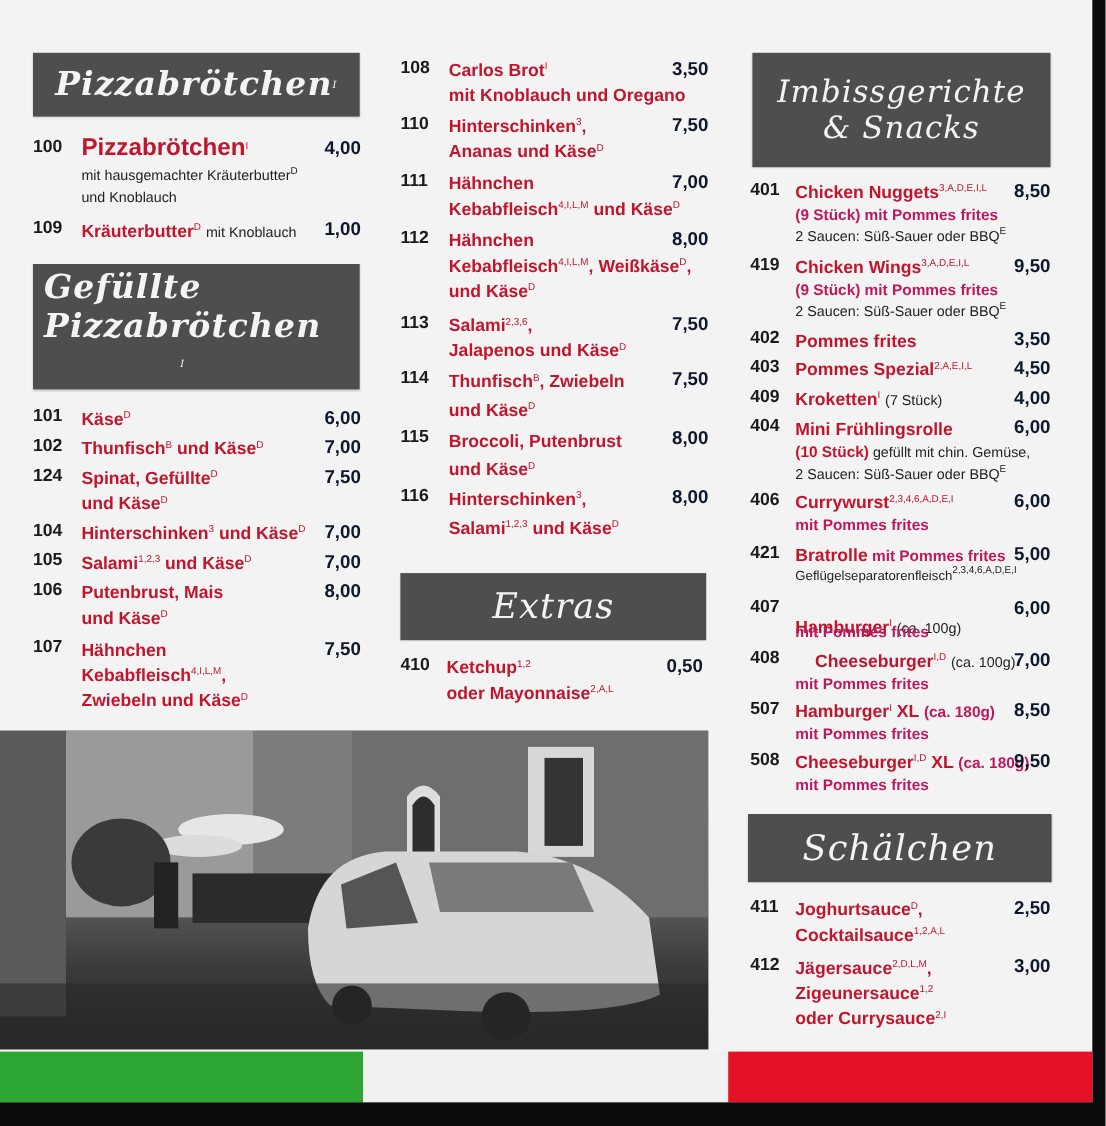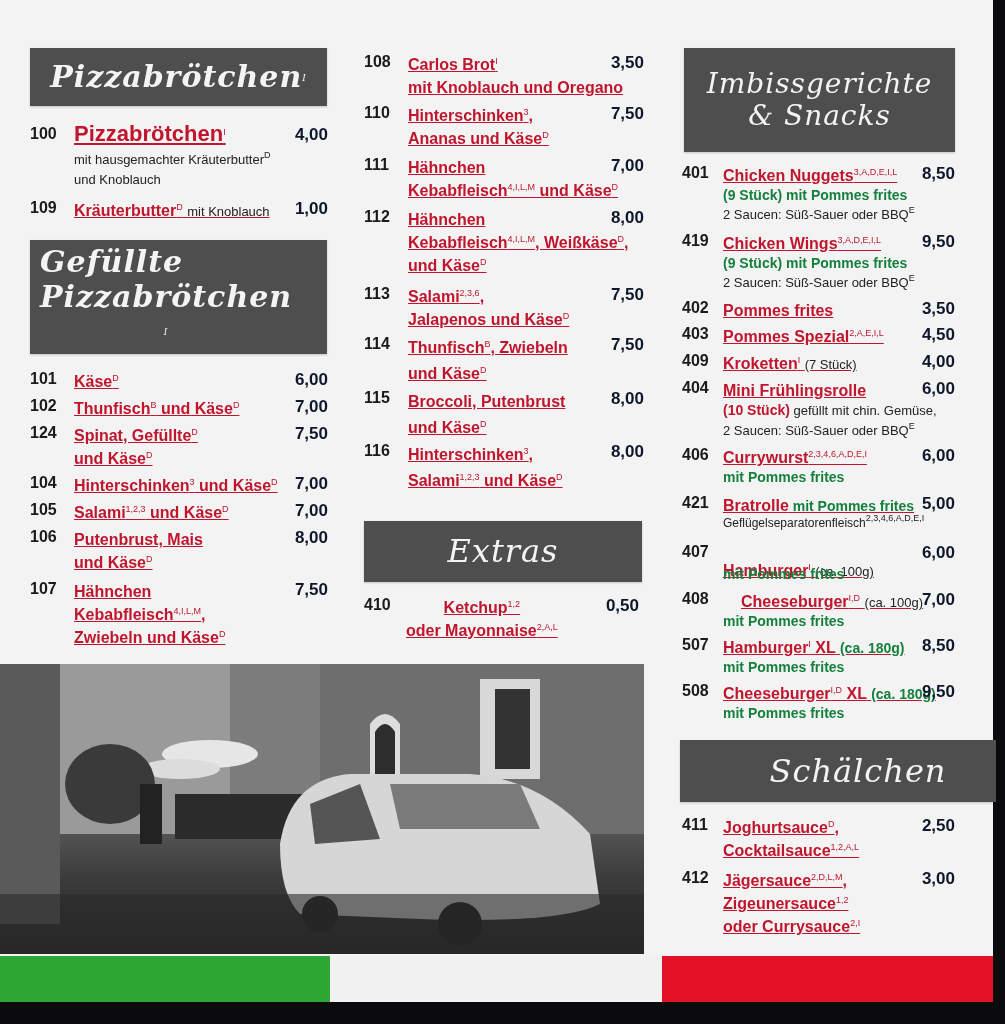--- a/index.html
+++ b/index.html
@@ -5,24 +5,24 @@
   html, body { margin:0; padding:0; }
   body { width:1005px; height:1024px; background:#0b0b0d; position:relative; overflow:hidden;
          font-family:"Liberation Sans", sans-serif; }
   .page { position:absolute; left:0; top:0; width:993px; height:1002px; background:#f3f3f3; }
   .header-box { position:absolute; background:#4e4e4e; color:#f4f4f4;
          font-family:"DejaVu Serif", serif; font-style:italic; text-align:center;
          display:flex; flex-direction:column; justify-content:center; box-shadow:0 1px 2px rgba(0,0,0,.2); }
   .header-box span { display:block; line-height:1.15; letter-spacing:1px; }
   .item { position:absolute; font-weight:bold; font-stretch:condensed; }
   .num { position:absolute; left:0; top:0; color:#1a1a1a; font-size:16px; }
-  .name { position:absolute; top:0; color:#c0152d; font-size:16px; line-height:23px;text-decoration:underline; }
+  .name { position:absolute; top:0; color:#c0152d; font-size:16px; line-height:23px; }
   .price { position:absolute; top:0; color:#0f172a; font-size:17px; text-align:right; }
   .sub { color:#222; font-weight:normal; font-size:13px; line-height:20px; }
-  .subb { color:#15803d; font-weight:bold; font-size:14px; line-height:20px; }
+  .subb { color:#be185d; font-weight:bold; font-size:14px; line-height:20px; }
   sup { font-size:9px; font-weight:normal; vertical-align:6px; line-height:0; }
   .photo { position:absolute; left:0; top:664px; width:644px; height:290px; overflow:hidden;
            background:linear-gradient(180deg,#8d8d8d 0%,#6f6f6f 40%,#3a3a3a 75%,#262626 100%); }
   .flag-g { position:absolute; left:0; top:956px; width:330px; height:46px; background:#2ea633; }
   .flag-w { position:absolute; left:330px; top:956px; width:332px; height:46px; background:#f1f1f1; }
   .flag-r { position:absolute; left:662px; top:956px; width:331px; height:46px; background:#e31226; }
 </style>
 </head>
 <body>
 
@@ -132,21 +132,21 @@
       <span class="name" style="left:44px;line-height:26px;"><span>Hinterschinken</span><sup>3</sup><span>,</span><br><span>Salami</span><sup>1,2,3</sup><span> und Käse</span><sup>D</sup></span>
       <span class="price" style="right:0;">8,00</span>
     </div>
   </div>
 
   <div class="header-box" style="left:364px;top:521px;width:278px;height:61px;font-size:32px;">
     <span>Extras</span>
   </div>
   <div class="item" style="left:364px;top:596px;width:275px;height:46px;">
     <span class="num">410</span>
-    <span class="name" style="left:42px;text-align:center;"><span>Ketchup</span><sup>1,2</sup><br><span>oder Mayonnaise</span><sup>2,A,L</sup></span>
+    <span class="name" style="left:42px;"><span>Ketchup</span><sup>1,2</sup><br><span>oder Mayonnaise</span><sup>2,A,L</sup></span>
     <span class="price" style="right:0;">0,50</span>
   </div>
 
   <div class="photo">
     <svg width="644" height="290" viewBox="0 0 644 290">
       <rect x="0" y="0" width="60" height="260" fill="#5a5a5a"></rect>
       <rect x="60" y="0" width="170" height="170" fill="#9a9a9a"></rect>
       <rect x="230" y="0" width="90" height="150" fill="#7c7c7c"></rect>
       <rect x="320" y="0" width="324" height="170" fill="#6e6e6e"></rect>
       <rect x="480" y="15" width="60" height="100" fill="#d8d8d8"></rect>
@@ -246,21 +246,21 @@
       <div class="subb" style="position:absolute;left:41px;top:21px;">mit Pommes frites</div>
     </div>
     <div class="item" style="left:682px;top:682px;width:273px;height:44px;">
       <span class="num">508</span>
       <span class="name" style="left:41px;white-space:nowrap;"><span>Cheeseburger</span><sup>I,D</sup><span> XL</span> <span class="subb">(ca. 180g)</span></span>
       <span class="price" style="right:0;">9,50</span>
       <div class="subb" style="position:absolute;left:41px;top:21px;">mit Pommes frites</div>
     </div>
   </div>
 
-  <div class="header-box" style="left:680px;top:740px;width:276px;height:62px;font-size:32px;padding-left:40px;">
+  <div class="header-box" style="left:680px;top:740px;width:276px;height:62px;font-size:32px;">
     <span>Schälchen</span>
   </div>
 
   <div class="item" style="left:682px;top:816px;width:273px;height:46px;">
     <span class="num">411</span>
     <span class="name" style="left:41px;"><span>Joghurtsauce</span><sup>D</sup><span>,</span><br><span>Cocktailsauce</span><sup>1,2,A,L</sup></span>
     <span class="price" style="right:0;">2,50</span>
   </div>
   <div class="item" style="left:682px;top:869px;width:273px;height:70px;">
     <span class="num">412</span>

